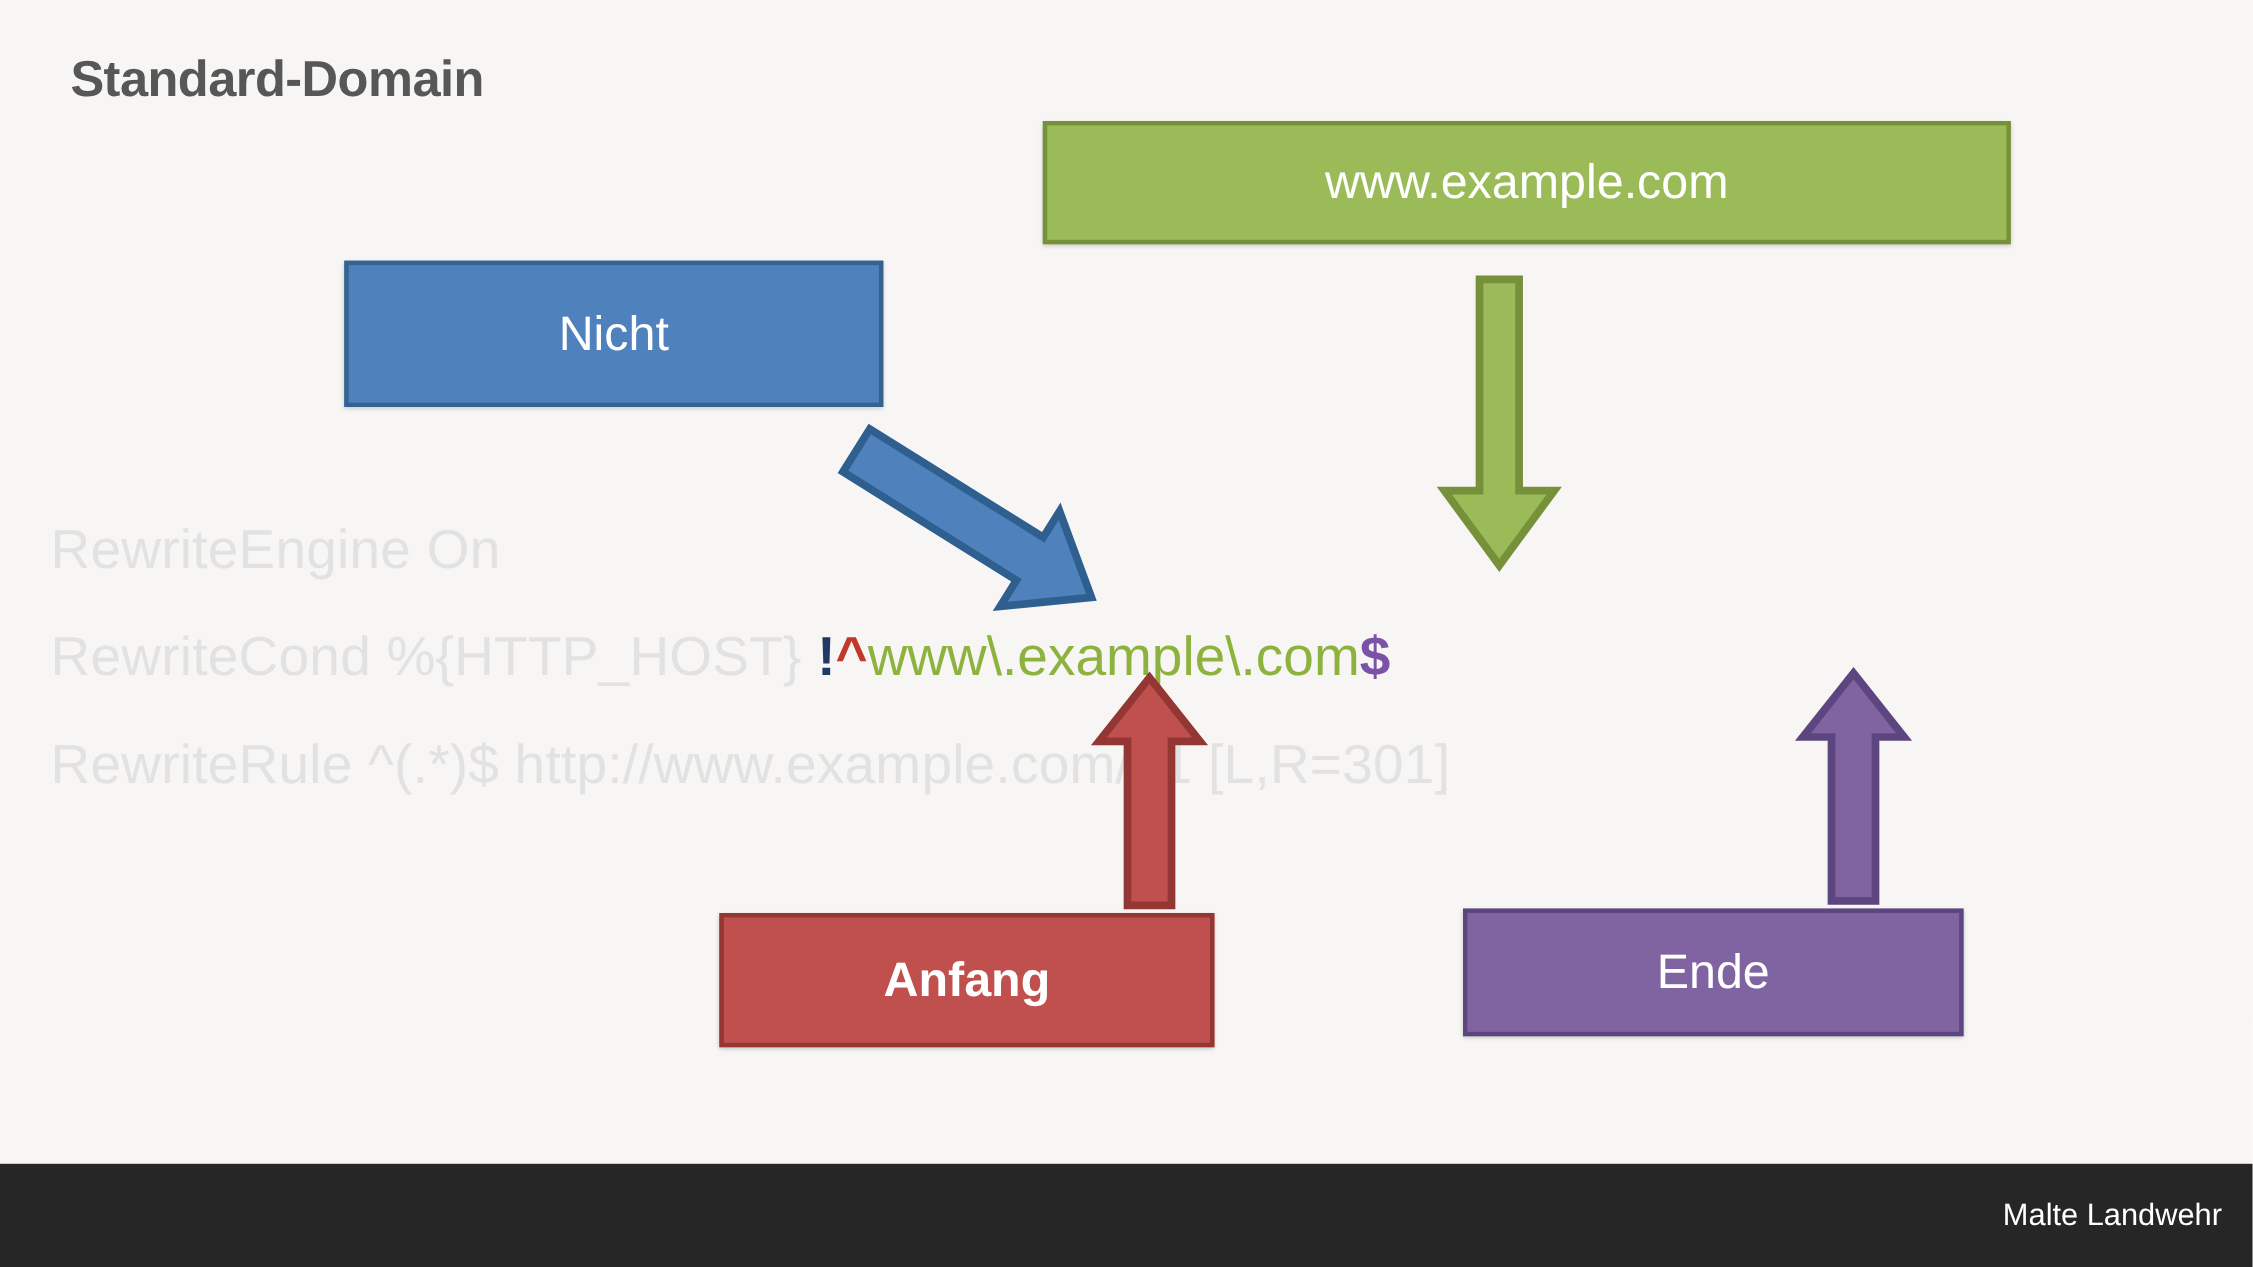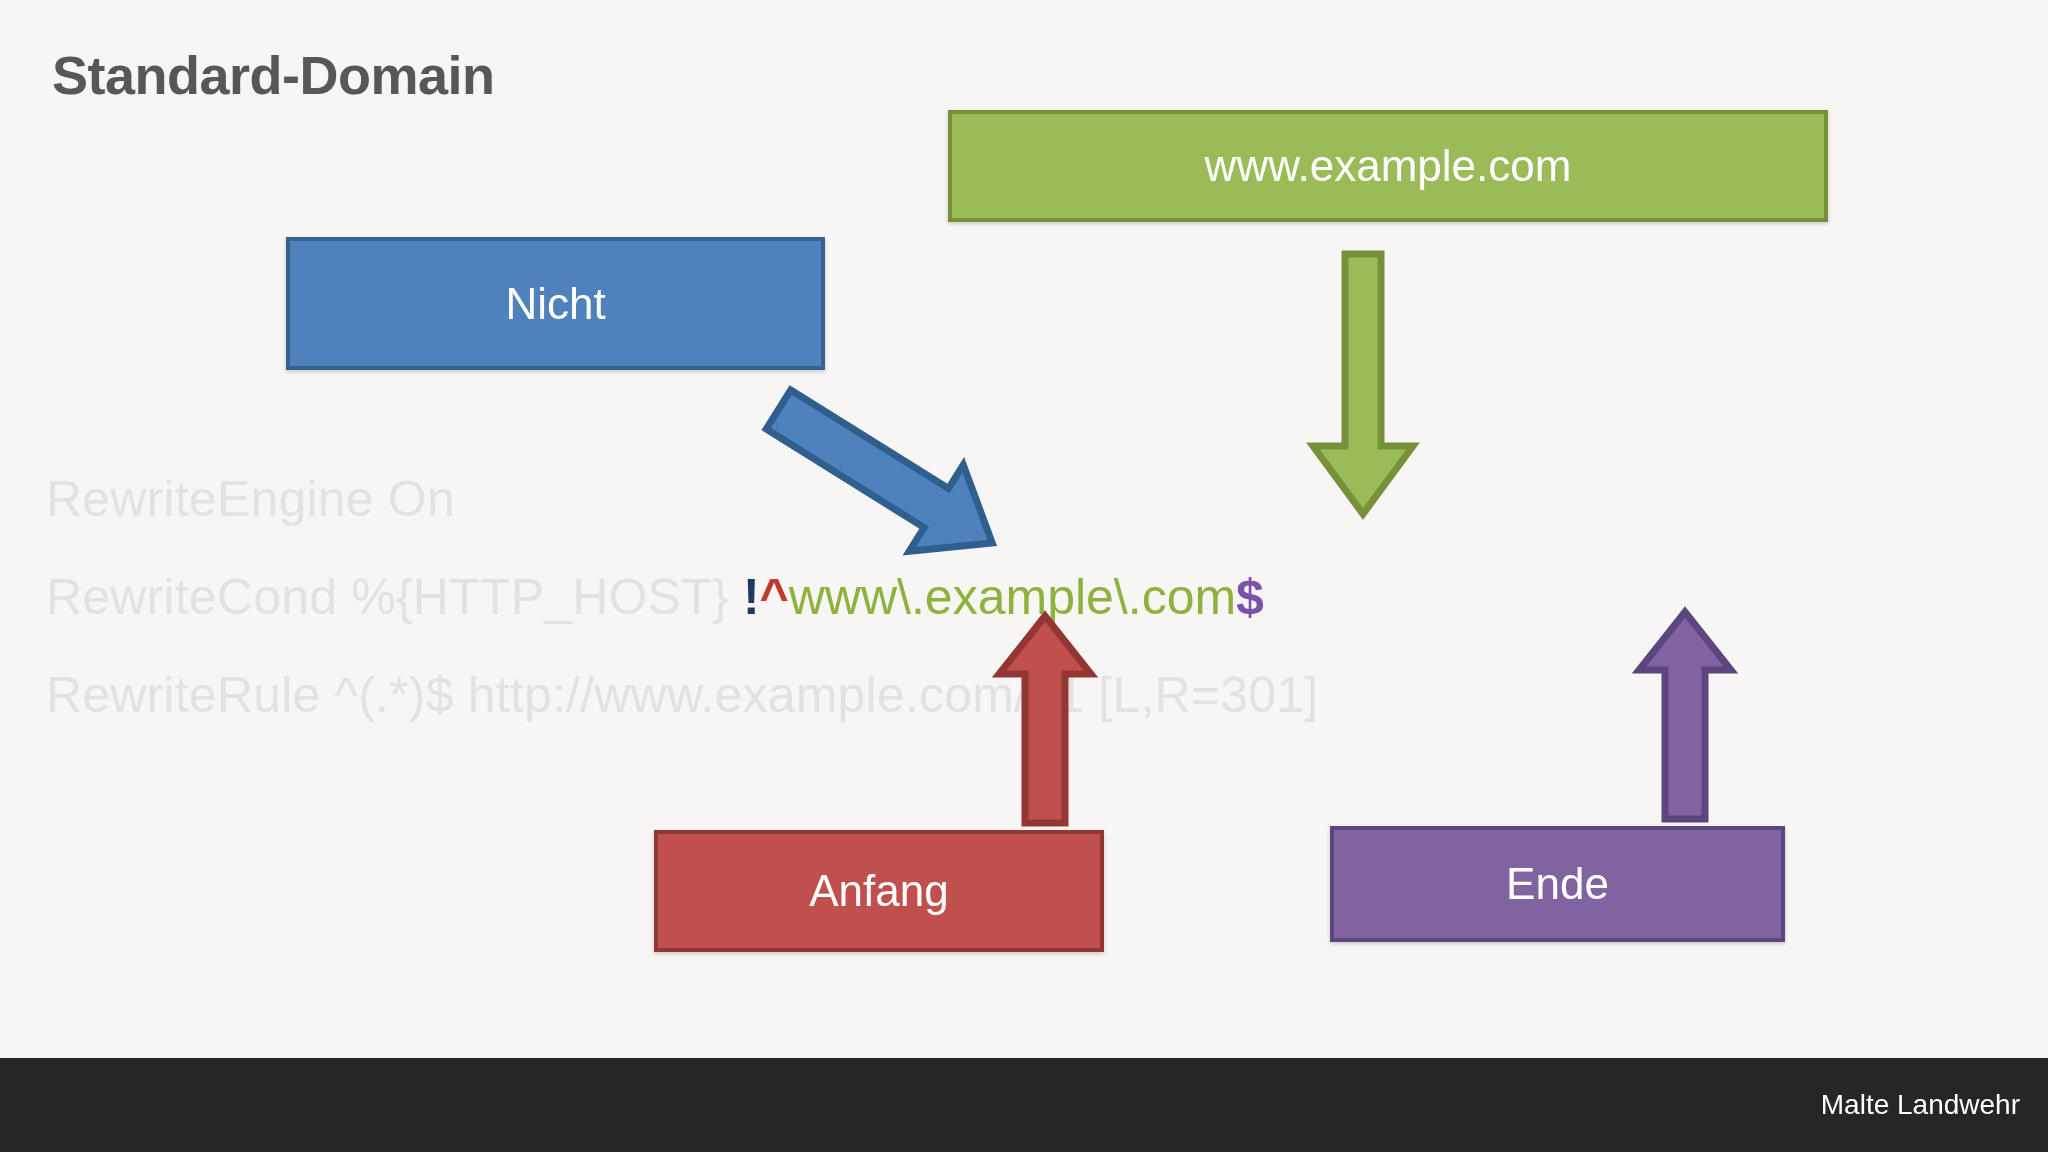--- a/index.html
+++ b/index.html
@@ -15,23 +15,23 @@
     position: relative;
     width: 2048px;
     height: 1152px;
     background: #f7f6f5;
     overflow: hidden;
   }
 
   
   .slide-title {
     position: absolute;
-    left: 52px;
+    left: 64px;
     top: 44px;
-    font-size: 54px;
+    font-size: 46px;
     font-weight: bold;
     color: #575757;
     letter-spacing: -0.5px;
     white-space: nowrap;
   }
 
   
   .code-block {
     position: absolute;
     left: 46px;
@@ -62,22 +62,22 @@
     font-size: 44px;
     line-height: 1;
     box-shadow: 0 2px 4px rgba(0,0,0,0.18);
   }
   .box-green  { background: #9bbb59; border: 4px solid #77903a; }
   .box-blue   { background: #4f81bd; border: 4px solid #37628f; }
   .box-red    { background: #c0504d; border: 4px solid #943634; }
   .box-purple { background: #8064a2; border: 4px solid #5d4680; }
 
   #box-url    { left: 948px;  top: 110px; width: 880px;  height: 112px; }
-  #box-nicht  { left: 286px;  top: 237px; width: 539px;  height: 133px; }
-  #box-anfang { left: 654px;  top: 830px; width: 450px;  height: 122px; }
+  #box-nicht  { left: 313px;  top: 237px; width: 490px;  height: 133px; }
+  #box-anfang { left: 654px;  top: 830px; width: 450px;  height: 122px; font-weight: bold; }
   #box-ende   { left: 1330px; top: 826px; width: 455px;  height: 116px; }
 
   
   .arrow-svg { position: absolute; overflow: visible; }
   #arrow-blue  { left: 748px;  top: 386px; width: 290px; height: 190px; }
   #arrow-green { left: 1308px; top: 250px; width: 110px; height: 270px; }
   #arrow-red   { left: 995px;  top: 612px; width: 100px; height: 215px; }
   #arrow-purple{ left: 1635px; top: 608px; width: 100px; height: 215px; }
 
   

